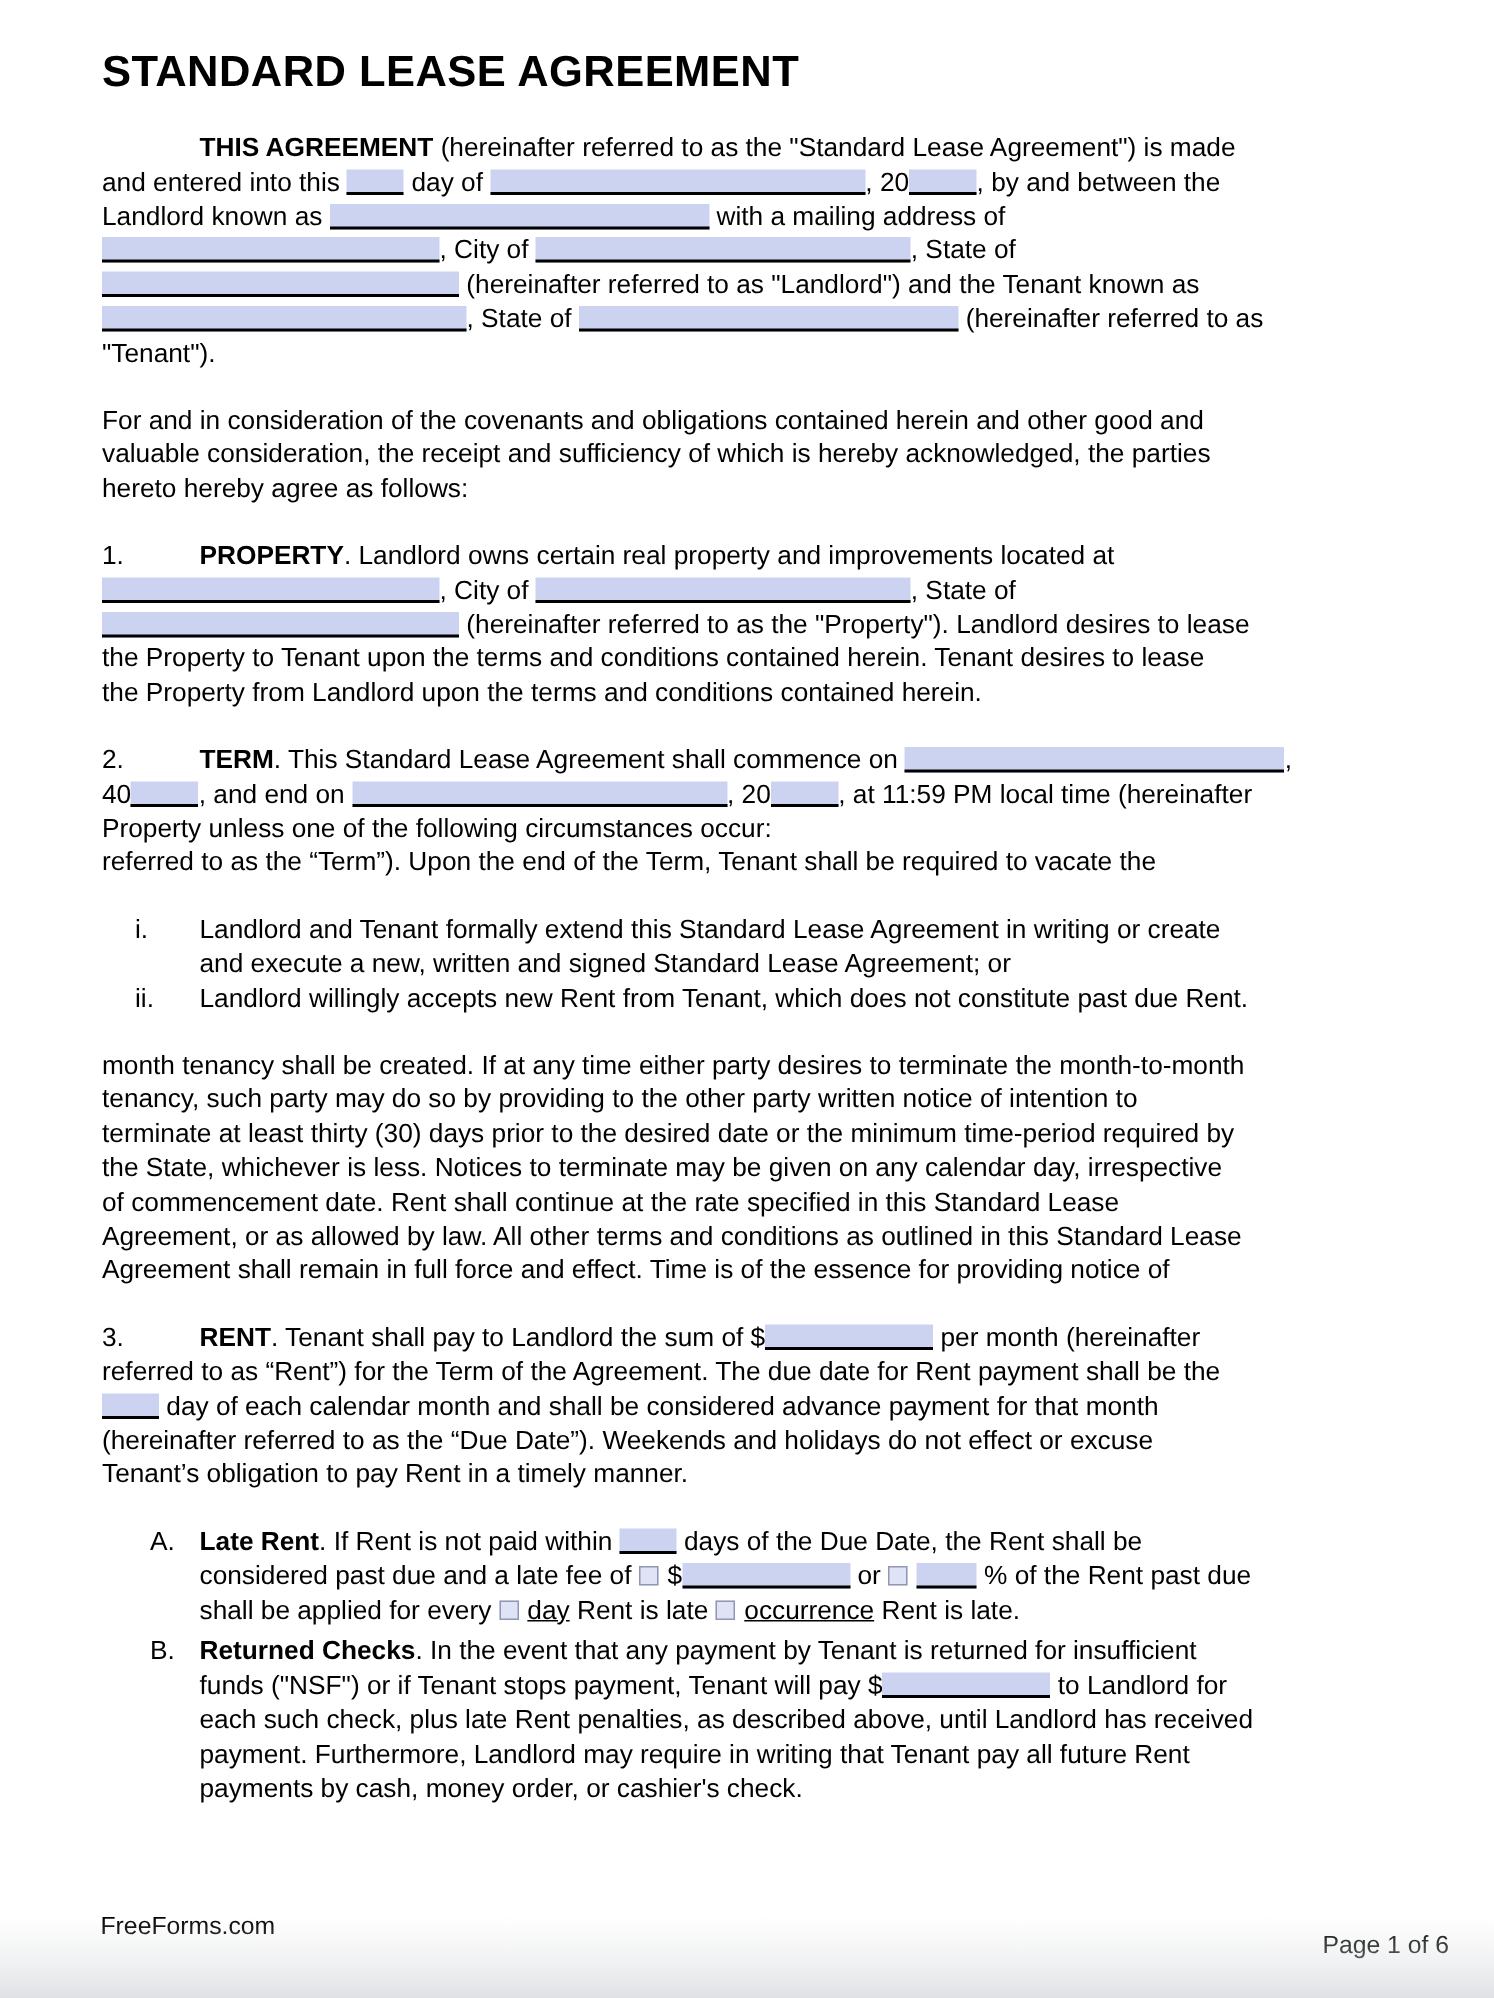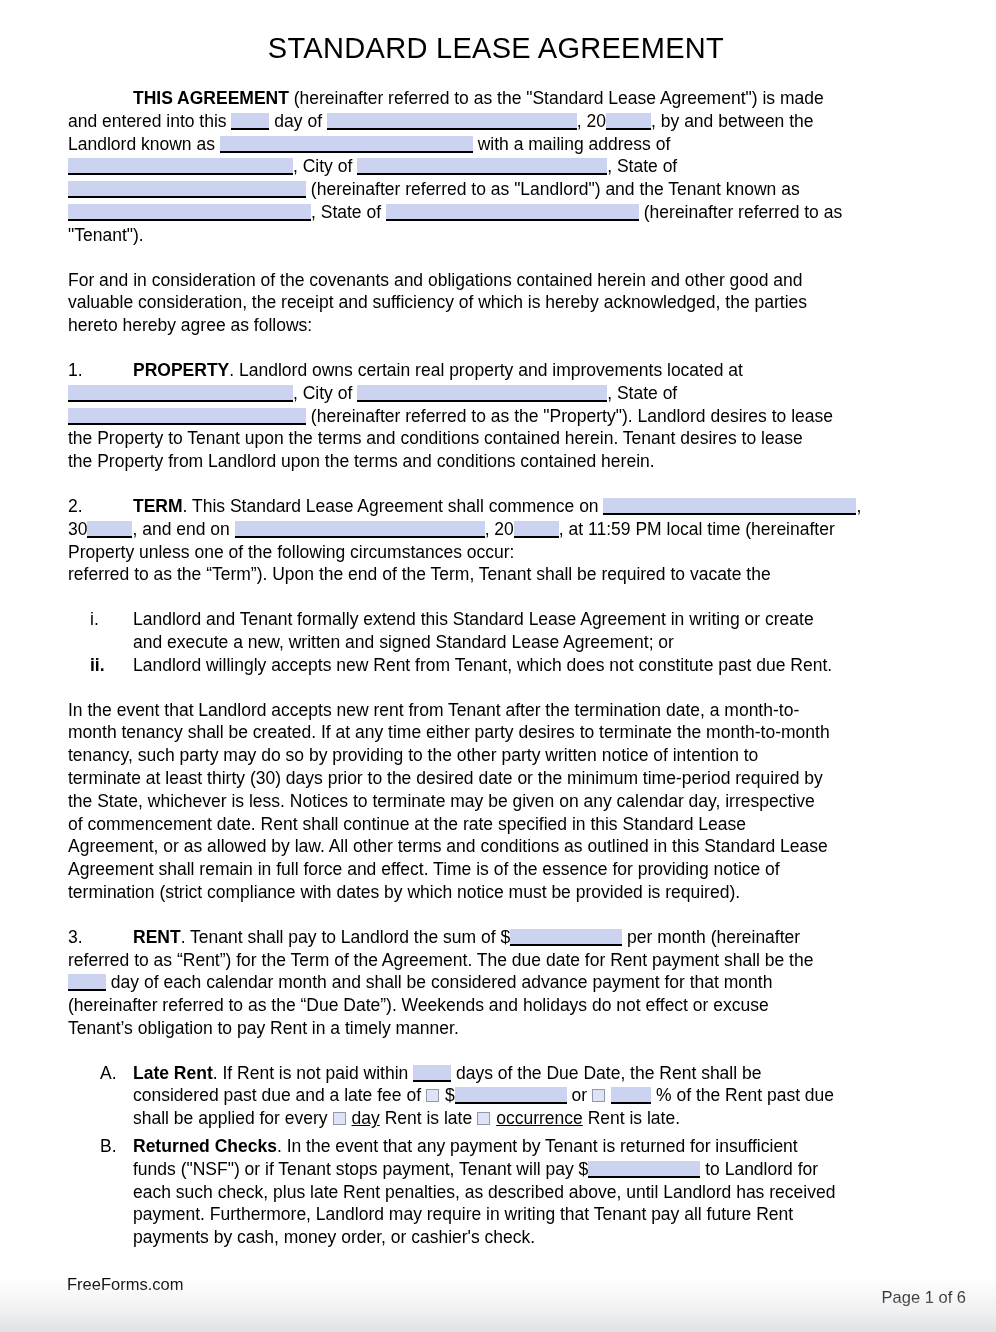--- a/index.html
+++ b/index.html
@@ -8,24 +8,23 @@
     width: 996px; height: 1332px;
     position: relative;
     background: #ffffff;
     font-family: "Liberation Sans", "DejaVu Sans", sans-serif;
     font-size: 17.5px;
     color: #000;
     overflow: hidden;
   }
   .content { position: absolute; left: 68px; top: 0; width: 856px; }
   .title {
-    font-weight: 400;
+    font-weight: 700;
     font-size: 29px;
     line-height: 34px;
-    text-align: center;
     margin-top: 31px;
     letter-spacing: 0.3px;
   }
   .block { margin-top: 22px; }
   .b-tight { margin-top: 5px; }
   .line { line-height: 22.8px; min-height: 22.8px; white-space: nowrap; }
   b { font-weight: 700; }
   .ind, .mark { display: inline-block; }
   .field {
     display: inline-block;
@@ -73,39 +72,37 @@
       </div>
       <div class="block">
         <div class="line"><span class="mark" style="width: 65px;">1.</span><b>PROPERTY</b><span>. Landlord owns certain real property and improvements located at</span></div>
         <div class="line"><span class="field" style="width: 225px;"></span><span>, City of </span><span class="field" style="width: 250px;"></span><span>, State of</span></div>
         <div class="line"><span class="field" style="width: 238px;"></span><span> (hereinafter referred to as the "Property"). Landlord desires to lease</span></div>
         <div class="line"><span>the Property to Tenant upon the terms and conditions contained herein. Tenant desires to lease</span></div>
         <div class="line"><span>the Property from Landlord upon the terms and conditions contained herein.</span></div>
       </div>
       <div class="block">
         <div class="line"><span class="mark" style="width: 65px;">2.</span><b>TERM</b><span>. This Standard Lease Agreement shall commence on </span><span class="field" style="width: 253px;"></span><span>,</span></div>
-        <div class="line"><span>30</span><span class="field" style="width: 45px;"></span><span>, and end on </span><span class="field" style="width: 250px;"></span><span>, 20</span><span class="field" style="width: 45px;"></span><span>, at 11:59 PM local time (hereinafter</span></div>
+        <div class="line"><span>40</span><span class="field" style="width: 45px;"></span><span>, and end on </span><span class="field" style="width: 250px;"></span><span>, 20</span><span class="field" style="width: 45px;"></span><span>, at 11:59 PM local time (hereinafter</span></div>
         <div class="line"><span>Property unless one of the following circumstances occur:</span></div>
         <div class="line"><span>referred to as the “Term”). Upon the end of the Term, Tenant shall be required to vacate the</span></div>
       </div>
       <div class="block">
         <div class="line"><span class="ind" style="width: 22px;"></span><span class="mark" style="width: 43px;">i.</span><span>Landlord and Tenant formally extend this Standard Lease Agreement in writing or create</span></div>
         <div class="line"><span class="ind" style="width: 65px;"></span><span>and execute a new, written and signed Standard Lease Agreement; or</span></div>
-        <div class="line"><span class="ind" style="width: 22px;"></span><span class="mark" style="width: 43px; font-weight: bold;">ii.</span><span>Landlord willingly accepts new Rent from Tenant, which does not constitute past due Rent.</span></div>
+        <div class="line"><span class="ind" style="width: 22px;"></span><span class="mark" style="width: 43px;">ii.</span><span>Landlord willingly accepts new Rent from Tenant, which does not constitute past due Rent.</span></div>
       </div>
       <div class="block">
-        <div class="line"><span>In the event that Landlord accepts new rent from Tenant after the termination date, a month-to-</span></div>
         <div class="line"><span>month tenancy shall be created. If at any time either party desires to terminate the month-to-month</span></div>
         <div class="line"><span>tenancy, such party may do so by providing to the other party written notice of intention to</span></div>
         <div class="line"><span>terminate at least thirty (30) days prior to the desired date or the minimum time-period required by</span></div>
         <div class="line"><span>the State, whichever is less. Notices to terminate may be given on any calendar day, irrespective</span></div>
         <div class="line"><span>of commencement date. Rent shall continue at the rate specified in this Standard Lease</span></div>
         <div class="line"><span>Agreement, or as allowed by law. All other terms and conditions as outlined in this Standard Lease</span></div>
         <div class="line"><span>Agreement shall remain in full force and effect. Time is of the essence for providing notice of</span></div>
-        <div class="line"><span>termination (strict compliance with dates by which notice must be provided is required).</span></div>
       </div>
       <div class="block">
         <div class="line"><span class="mark" style="width: 65px;">3.</span><b>RENT</b><span>. Tenant shall pay to Landlord the sum of $</span><span class="field" style="width: 112px;"></span><span> per month (hereinafter</span></div>
         <div class="line"><span>referred to as “Rent”) for the Term of the Agreement. The due date for Rent payment shall be the</span></div>
         <div class="line"><span class="field" style="width: 38px;"></span><span> day of each calendar month and shall be considered advance payment for that month</span></div>
         <div class="line"><span>(hereinafter referred to as the “Due Date”). Weekends and holidays do not effect or excuse</span></div>
         <div class="line"><span>Tenant’s obligation to pay Rent in a timely manner.</span></div>
       </div>
       <div class="block">
         <div class="line"><span class="ind" style="width: 32px;"></span><span class="mark" style="width: 33px;">A.</span><b>Late Rent</b><span>. If Rent is not paid within </span><span class="field" style="width: 38px;"></span><span> days of the Due Date, the Rent shall be</span></div>

